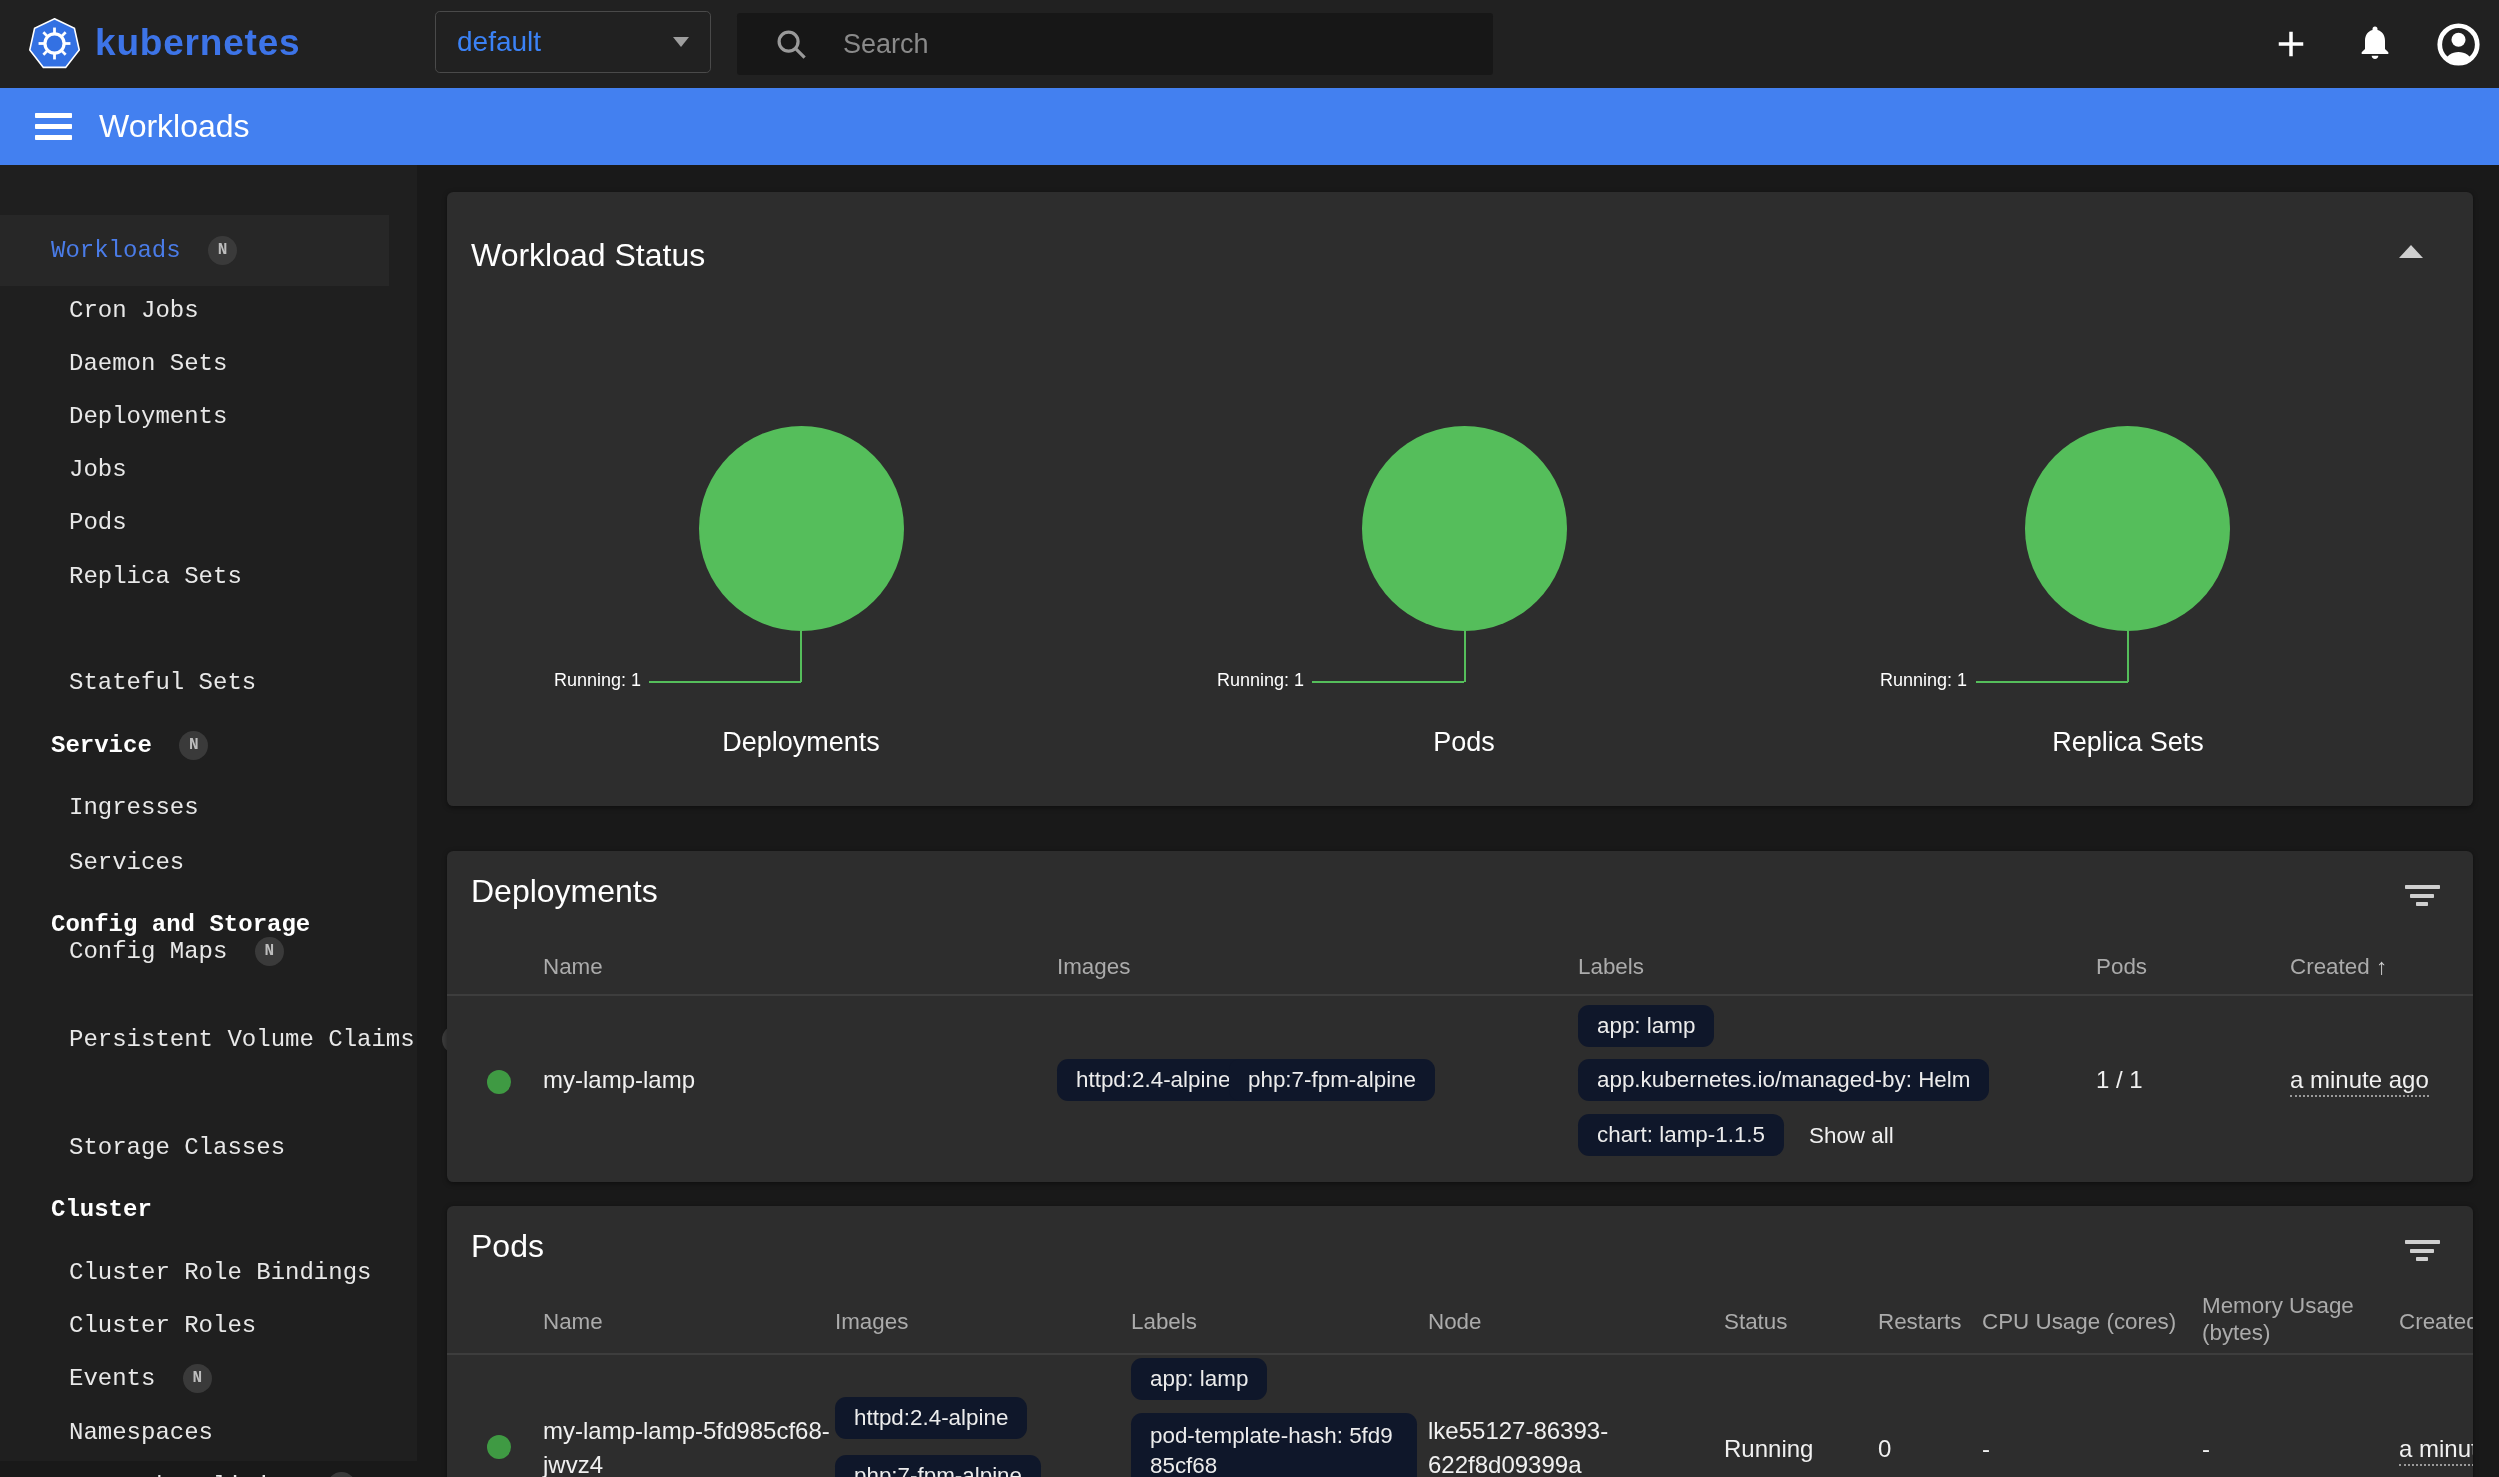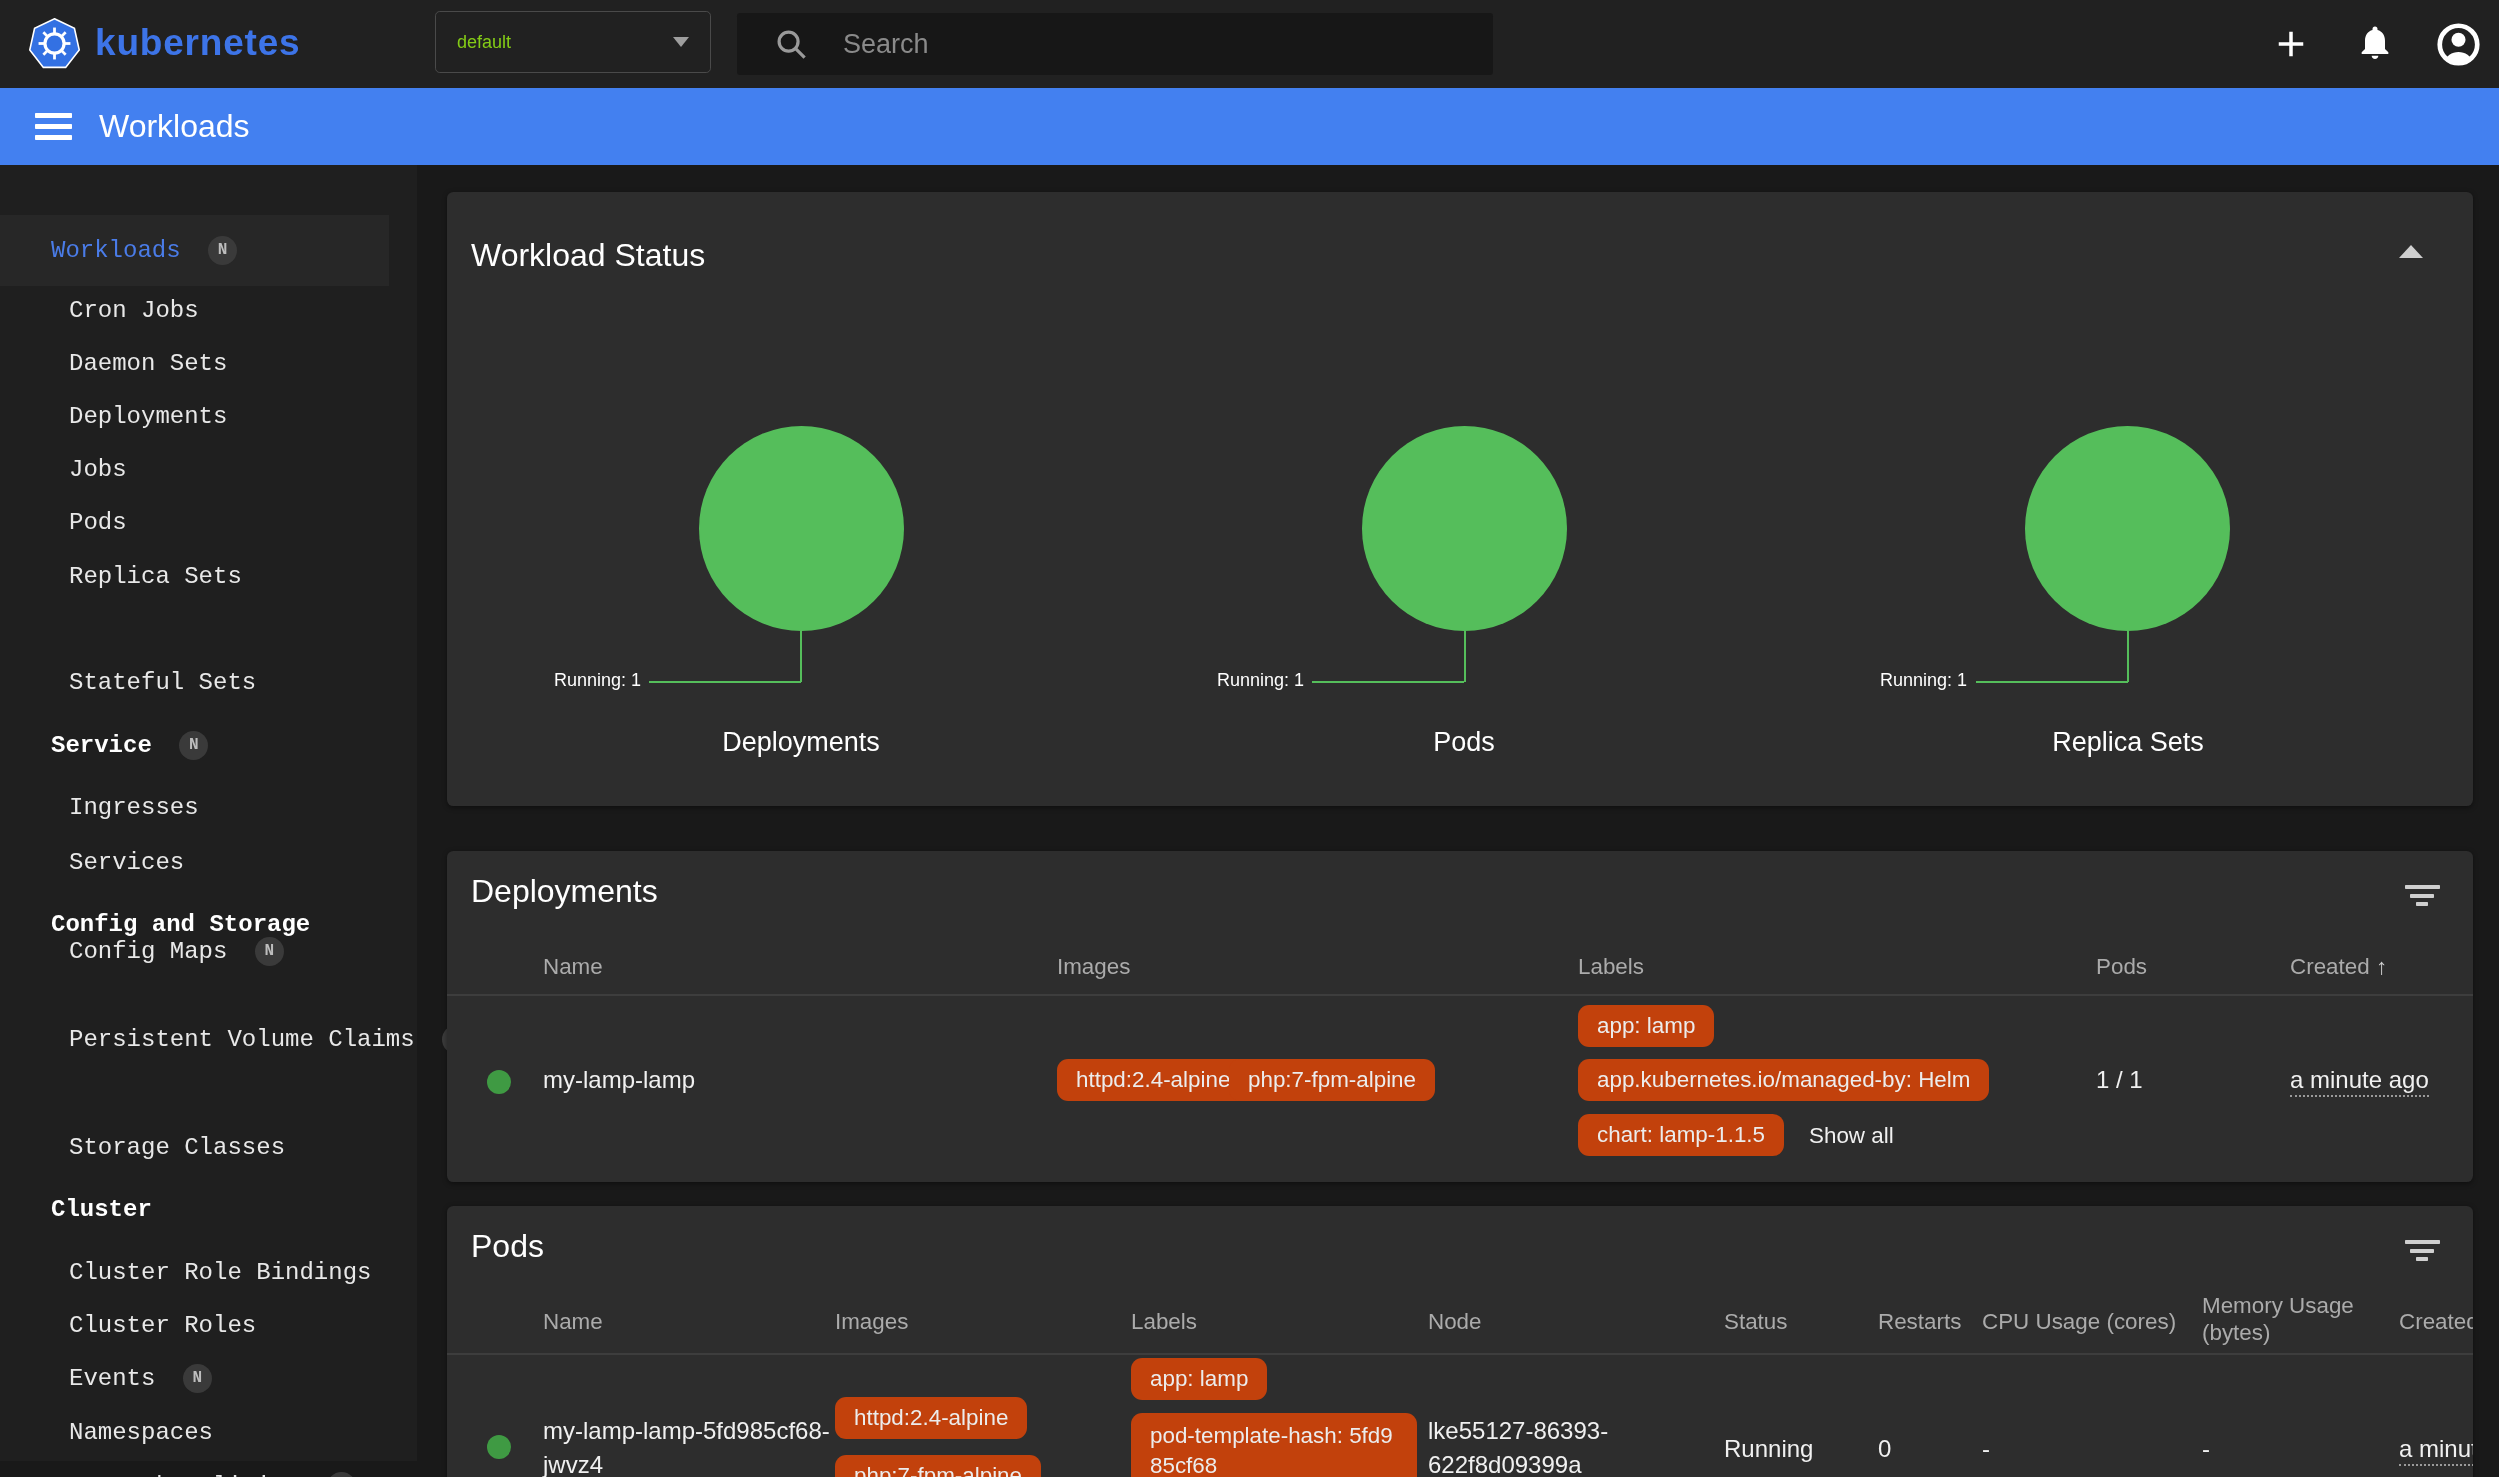--- a/index.html
+++ b/index.html
@@ -9,21 +9,21 @@
     font-family:"Liberation Sans","DejaVu Sans",sans-serif;
   }
   .abs{position:absolute;}
   
   .topbar{left:0;top:0;width:2500px;height:88px;background:#212121;z-index:5;}
   .brand-text{font-size:37px;font-weight:bold;color:#3d74e8;letter-spacing:0.8px;}
   .ns-select{
     left:435px;top:11.2px;width:276px;height:62px;border:1.6px solid #4a4a4a;border-radius:4.8px;
     display:flex;align-items:center;justify-content:space-between;padding:0 21px;box-sizing:border-box;
   }
-  .ns-select span{font-size:18px;color:#84cc16;}
+  .ns-select span{font-size:28px;color:#3b82f6;}
   .caret-down{width:0;height:0;border-left:8.8px solid transparent;border-right:8.8px solid transparent;border-top:10.4px solid #9e9e9e;}
   .searchbox{
     left:737px;top:13px;width:756px;height:62px;background:#171717;border-radius:3.2px;
     display:flex;align-items:center;padding:0 0 0 37px;box-sizing:border-box;
   }
   .searchbox input{
     background:transparent;border:none;outline:none;color:#cfcfcf;font-size:27px;width:561px;margin-left:32px;
     font-family:"Liberation Sans","DejaVu Sans",sans-serif;
   }
   .searchbox input::placeholder{color:#8a8a8a;}
@@ -43,21 +43,21 @@
   .badge-n{
     display:inline-block;vertical-align:middle;margin-left:13px;width:29px;height:29px;line-height:29px;
     border-radius:50%;background:#3a3a3a;color:#bdbdbd;font-size:16px;font-weight:bold;text-align:center;
   }
   
   .card{position:absolute;left:447px;width:2026px;background:#2d2d2d;border-radius:6.4px;overflow:hidden;box-shadow:0 1.6px 4.8px rgba(0,0,0,.4);}
   .card-title{position:absolute;left:24px;font-size:32px;font-weight:400;color:#fff;}
   .col-head{position:absolute;font-size:22.4px;font-weight:500;color:#ababab;white-space:nowrap;}
   .divider{position:absolute;left:0;width:2026px;height:1.6px;background:#3d3d3d;}
   .chip{
-    display:inline-block;background:#c2410c;border-radius:11.2px;padding:8px 19px;
+    display:inline-block;background:#0f172a;border-radius:11.2px;padding:8px 19px;
     font-size:22.4px;color:#ececec;white-space:nowrap;
   }
   .chip.wrap{white-space:normal;word-break:break-all;max-width:248px;line-height:1.35;}
   .link{color:#4a82ee;cursor:pointer;}
   .dot{position:absolute;width:24px;height:24px;border-radius:50%;background:#3f9a43;}
   .cell{position:absolute;font-size:24px;color:#f0f0f0;white-space:nowrap;}
   .created{border-bottom:2.4px dotted #9a9a9a;padding-bottom:2.4px;cursor:pointer;}
   .caret-up{width:0;height:0;border-left:12px solid transparent;border-right:12px solid transparent;border-bottom:13.6px solid #cfcfcf;cursor:pointer;}
   .filter-icon{position:absolute;cursor:pointer;}
   .filter-icon div{background:#cfcfcf;height:4px;margin:4.8px auto;border-radius:0.8px;}

